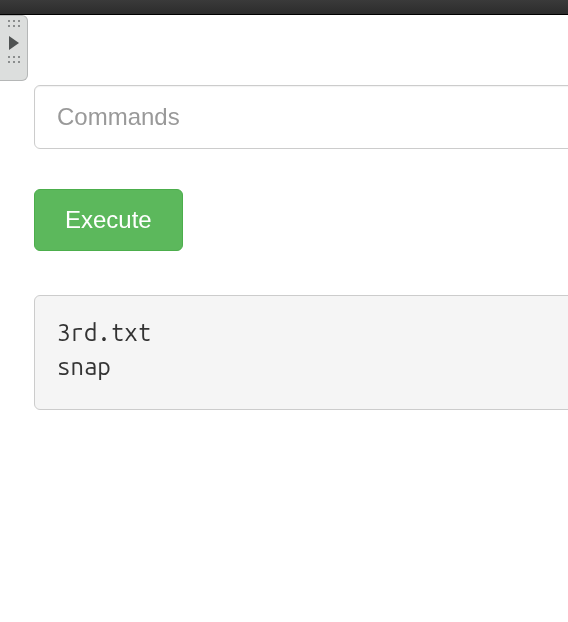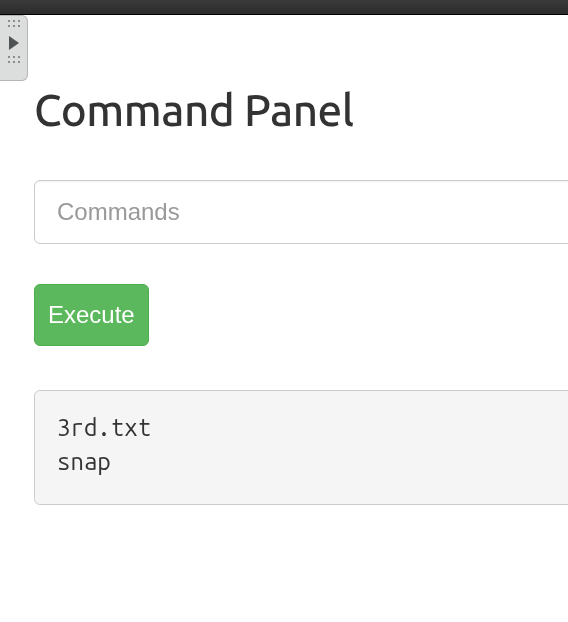--- a/index.html
+++ b/index.html
@@ -80,21 +80,21 @@
     }
     .command-input::placeholder {
       color: #999999;
     }
     .execute-btn {
       margin-top: 40px;
       background: #5cb85c;
       border: 1px solid #4cae4c;
       color: #ffffff;
       font-size: 24px;
-      padding: 16px 13px;
+      padding: 16px 30px;
       border-radius: 6px;
       cursor: pointer;
       font-weight: 400;
     }
     .output-box {
       margin-top: 44px;
       width: 540px;
       background: #f5f5f5;
       border: 1px solid #cccccc;
       border-radius: 6px;
@@ -129,21 +129,20 @@
       <div class="dot"></div>
   </div>
   <div class="dots-row">
     <div class="dot"></div>
       <div class="dot"></div>
       <div class="dot"></div>
   </div>
 </div>
 
 <div class="content">
-  <h1 class="title">Command Panel</h1>
 
   <input type="text" class="command-input" placeholder="Commands" style="">
 
   <div>
     <button class="execute-btn">Execute</button>
   </div>
 
   <pre class="output-box">3rd.txt
 snap</pre>
 </div>

